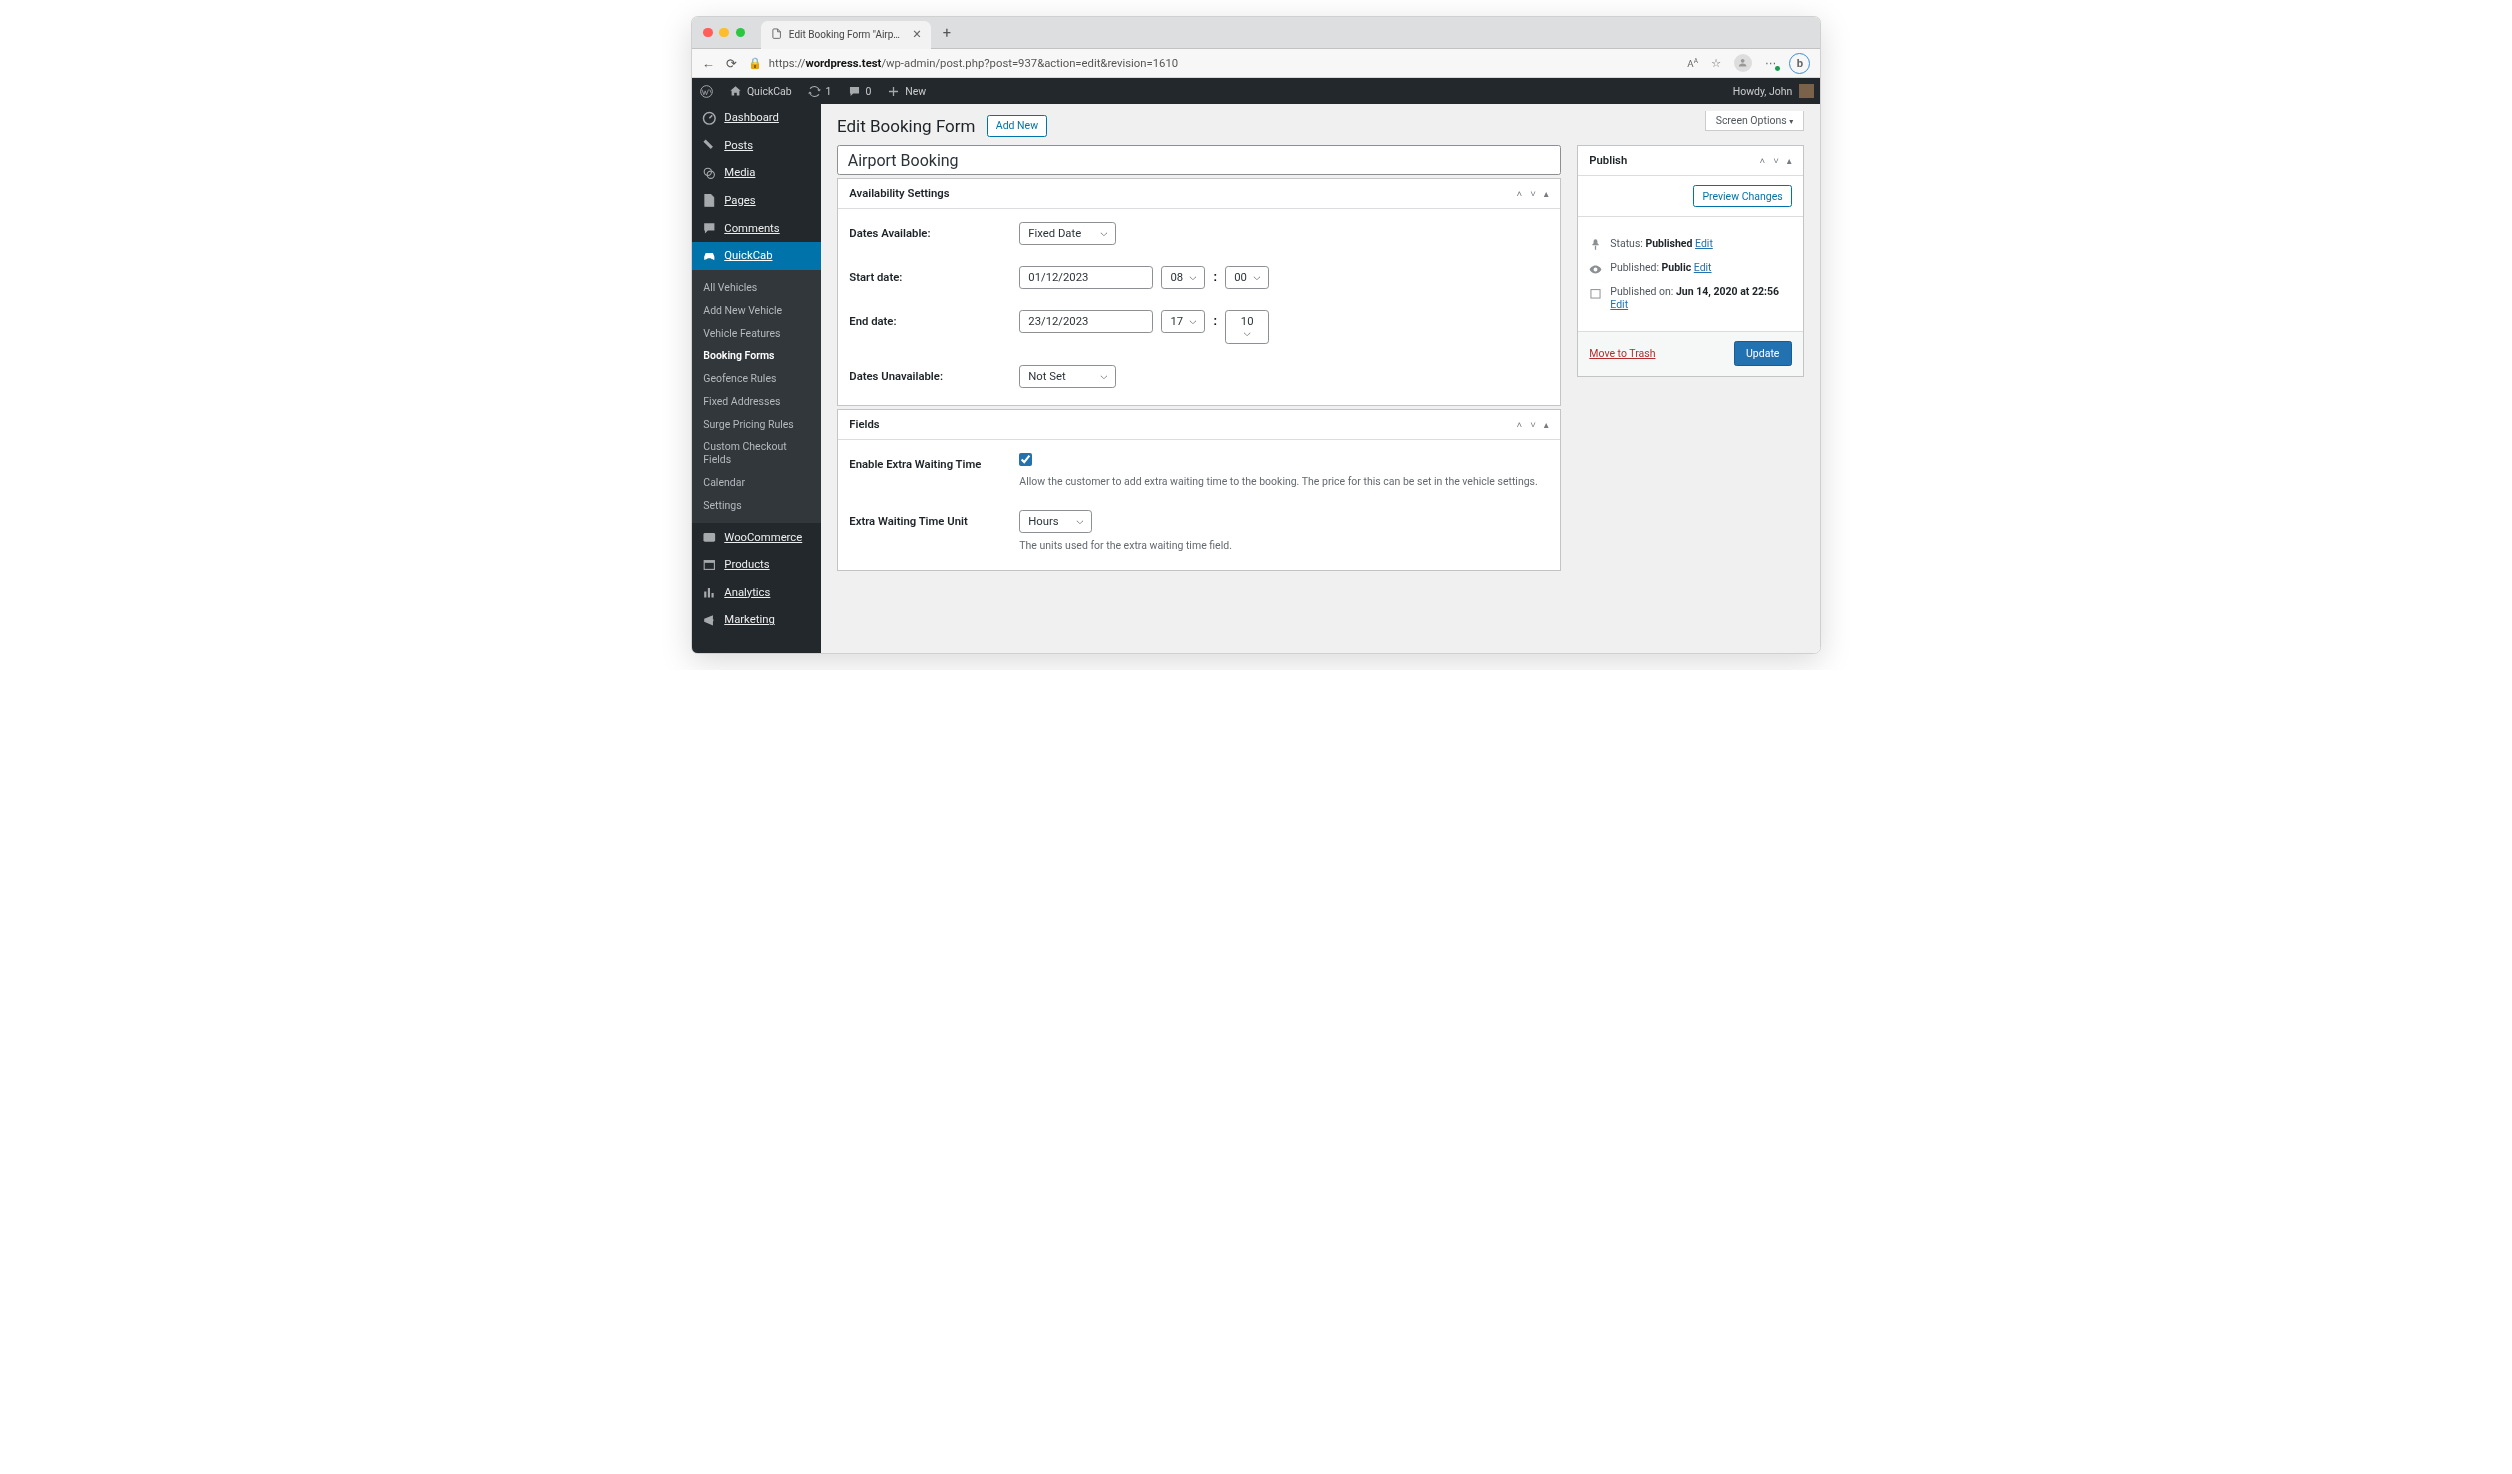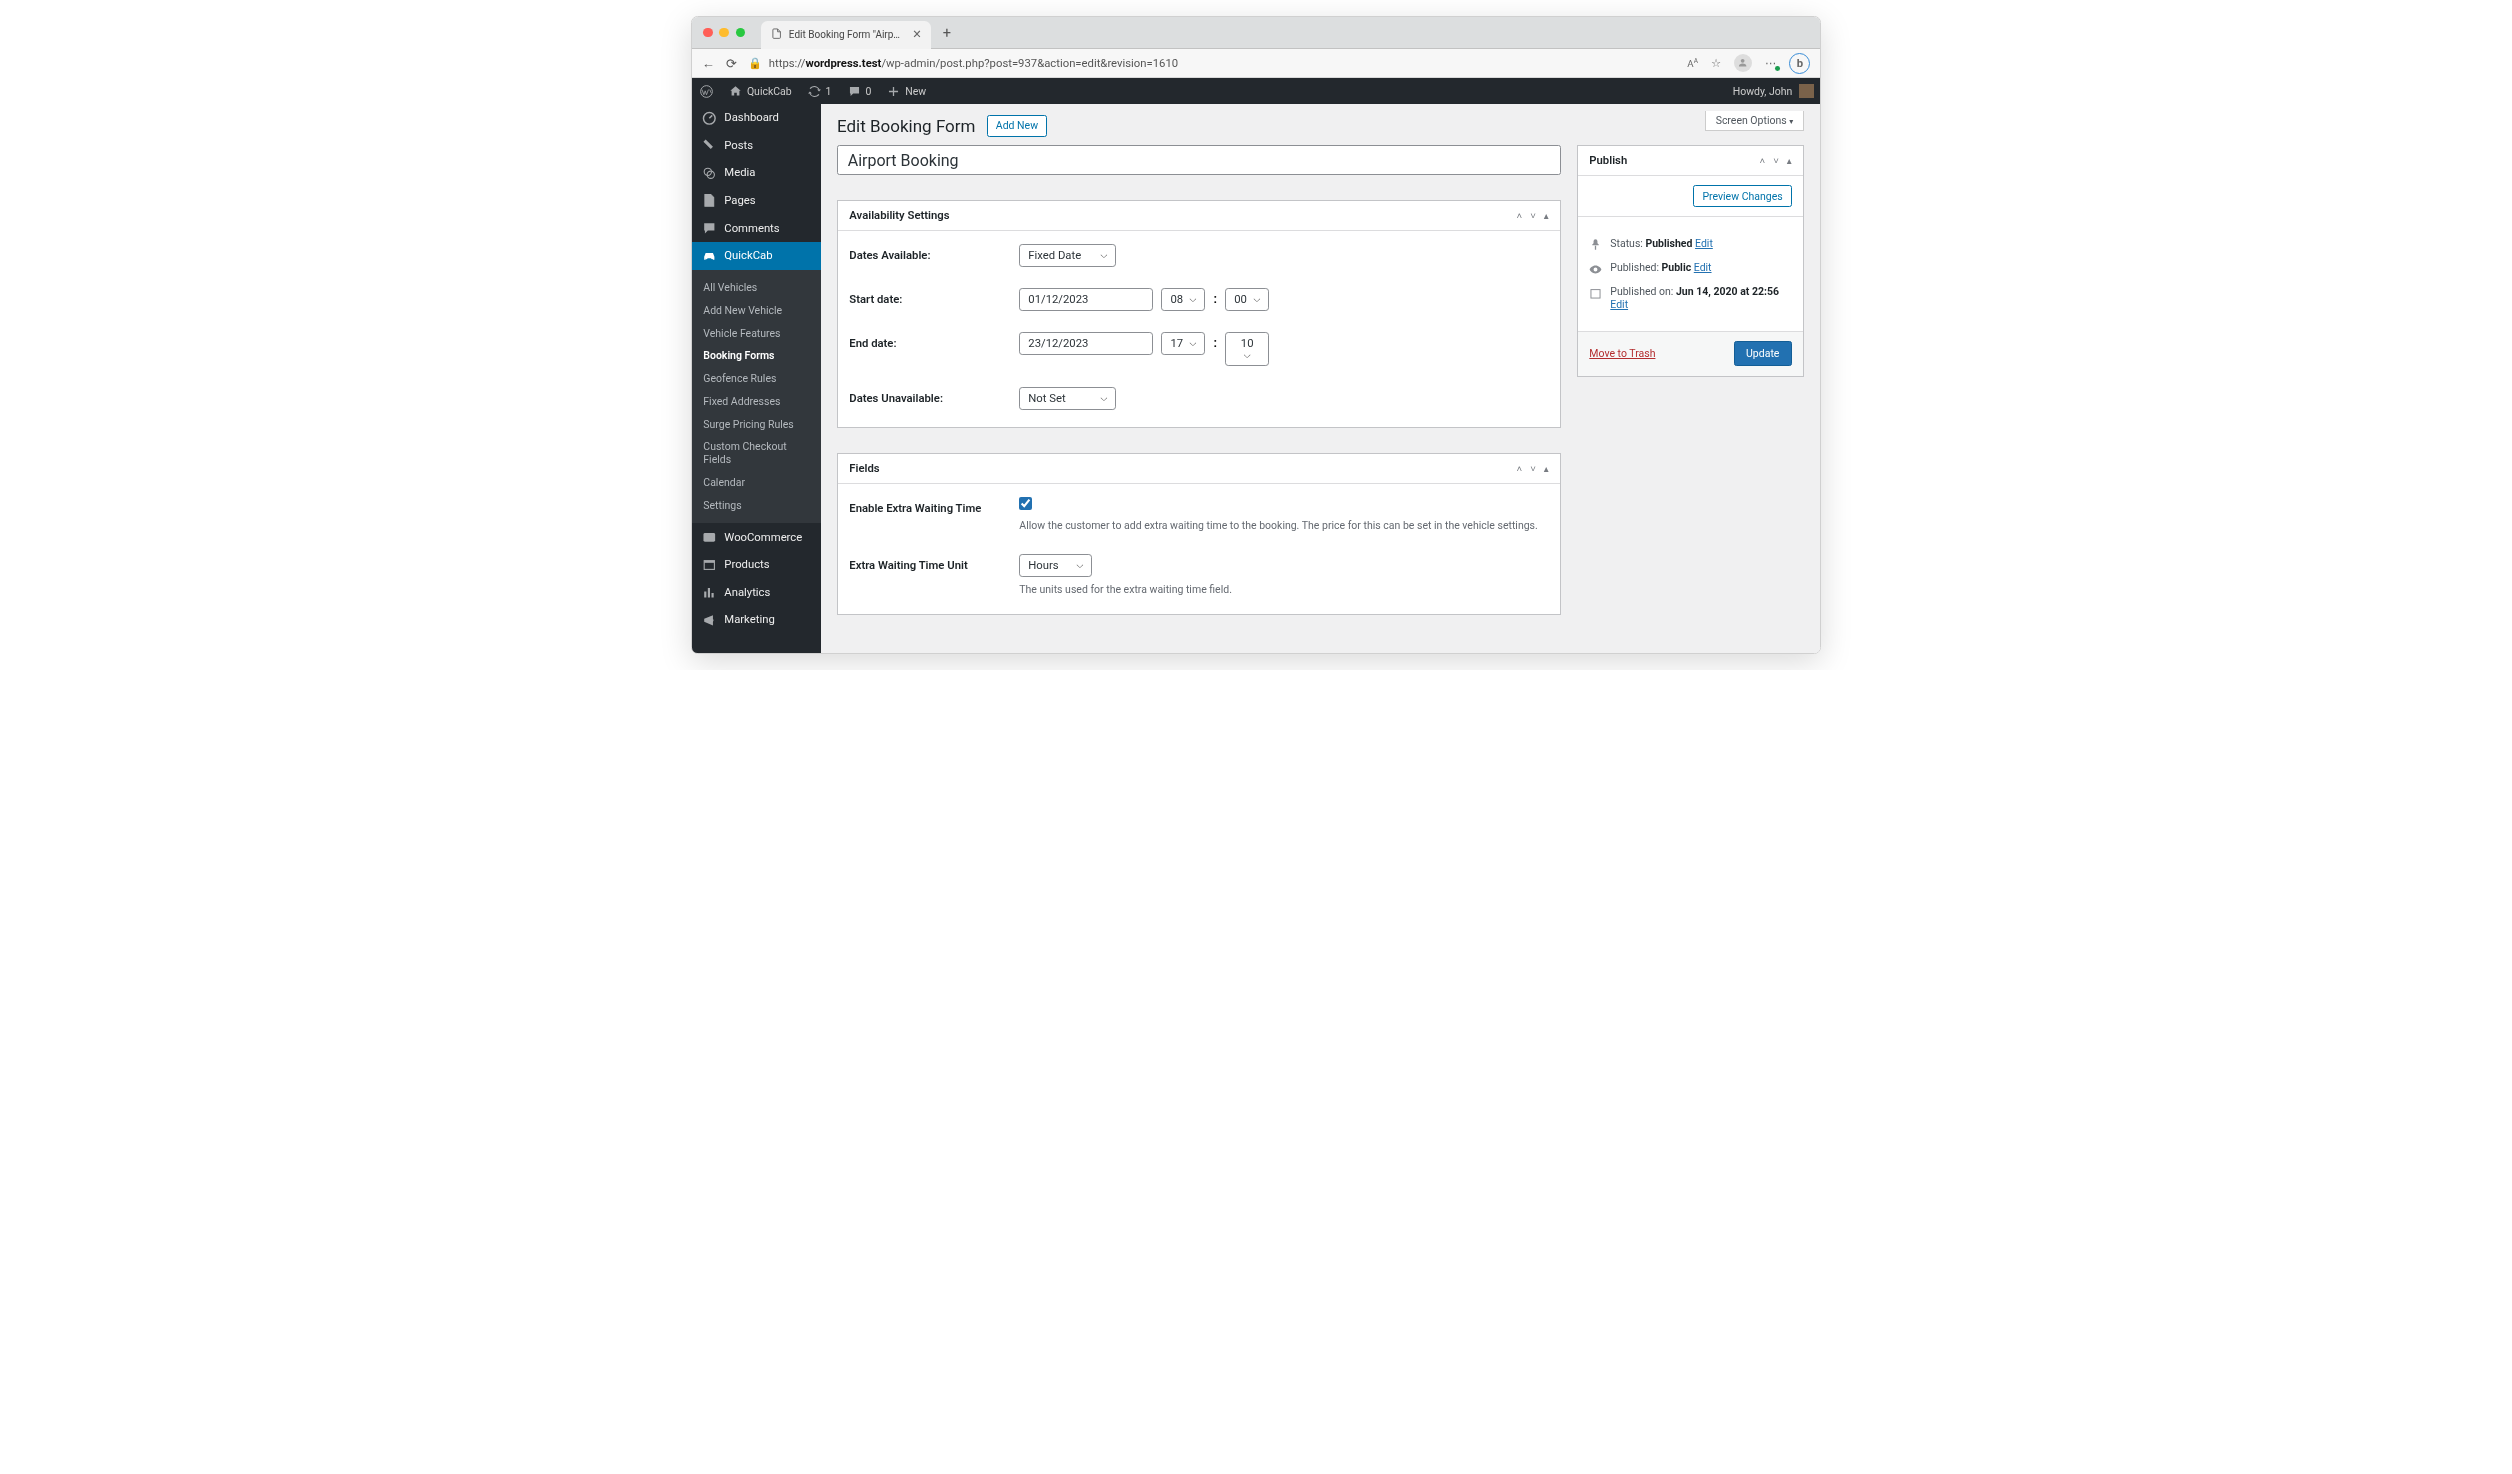--- a/index.html
+++ b/index.html
@@ -32,21 +32,21 @@
 .wp-bar{height:26px;background:#23282d;color:#ccc;display:flex;align-items:center;font-size:10.5px;justify-content:space-between;}
 .wp-bar-left{display:flex;align-items:center;height:100%;}
 .wp-bar-item{display:flex;align-items:center;gap:4.9px;padding:0 8px;height:100%;}
 .wp-bar-item svg{width:13px;height:13px;fill:#a7aaad;}
 .wp-bar-right{display:flex;align-items:center;gap:6.5px;padding-right:6.5px;}
 .wp-bar-right .sq{width:14.6px;height:14.6px;background:#7a624a;}
 
 
 .wp-body{display:flex;height:calc(100% - 87px);}
 .sidebar{width:129px;background:#23282d;color:#ccc;font-size:11.3px;flex-shrink:0;}
-.sb-item{display:flex;align-items:center;gap:8px;padding:6.5px 9.7px;color:#eee;cursor:pointer;}
+.sb-item{display:flex;align-items:center;gap:8px;padding:6.5px 9.7px;color:#eee;cursor:pointer;text-decoration:underline;}
 .sb-item svg{width:14.6px;height:14.6px;fill:#a7aaad;}
 .sb-item.active{background:#0073aa;color:#fff;position:relative;}
 .sb-item.active svg{fill:#fff;}
 .sb-item.active::after{content:"";position:absolute;right:-6.5px;top:50%;transform:translateY(-50%);border:6.5px solid transparent;border-right-color:#f0f0f1;}
 .sb-sub{background:#32373c;padding:6.5px 0;}
 .sb-sub a{display:block;padding:4.9px 11.3px;color:#b4b9be;font-size:10.5px;text-decoration:none;}
 .sb-sub a.current{color:#fff;font-weight:600;}
 
 .content{flex:1;background:#f0f0f1;padding:0;overflow:auto;}
 .screen-opts{float:right;margin:6.5px 16px 0 0;background:#fff;border:0.8px solid #ccc;padding:3.2px 9.7px;font-size:10.5px;color:#50575e;border-top:none;}
@@ -54,21 +54,21 @@
 .page-head{padding:11.3px 16px 8px;display:flex;align-items:center;gap:11.3px;}
 .page-head h1{font-size:17px;font-weight:400;color:#1d2327;}
 .btn-outline{border:0.8px solid #0073aa;color:#0073aa;background:#fff;padding:3.2px 8px;font-size:10.5px;border-radius:2.4px;cursor:pointer;}
 
 .cols{display:flex;gap:16px;padding:0 16px 16px;}
 .main-col{flex:1;}
 .side-col{width:227px;}
 
 .title-input{width:100%;font-size:16px;padding:4.9px 9.7px;border:0.8px solid #8c8f94;background:#fff;color:#2c3338;border-radius:2.4px;}
 
-.postbox{background:#fff;border:0.8px solid #c3c4c7;margin-top:25px;}
+.postbox{background:#fff;border:0.8px solid #c3c4c7;margin-top:3px;}
 .postbox-header{display:flex;align-items:center;justify-content:space-between;padding:8px 11.3px;border-bottom:0.8px solid #dcdcde;}
 .postbox-header h2{font-size:11.3px;font-weight:600;color:#1d2327;}
 .postbox-icons{display:flex;gap:8px;color:#787c82;}
 .postbox-icons span{cursor:pointer;font-size:9.7px;}
 .postbox-body{padding:13px 11.3px;}
 
 .form-row{display:flex;align-items:flex-start;margin-bottom:21px;}
 .form-row:last-child{margin-bottom:3.2px;}
 .form-label{width:170px;font-weight:600;font-size:11.3px;padding-top:4.9px;color:#1d2327;}
 .form-field{flex:1;}

